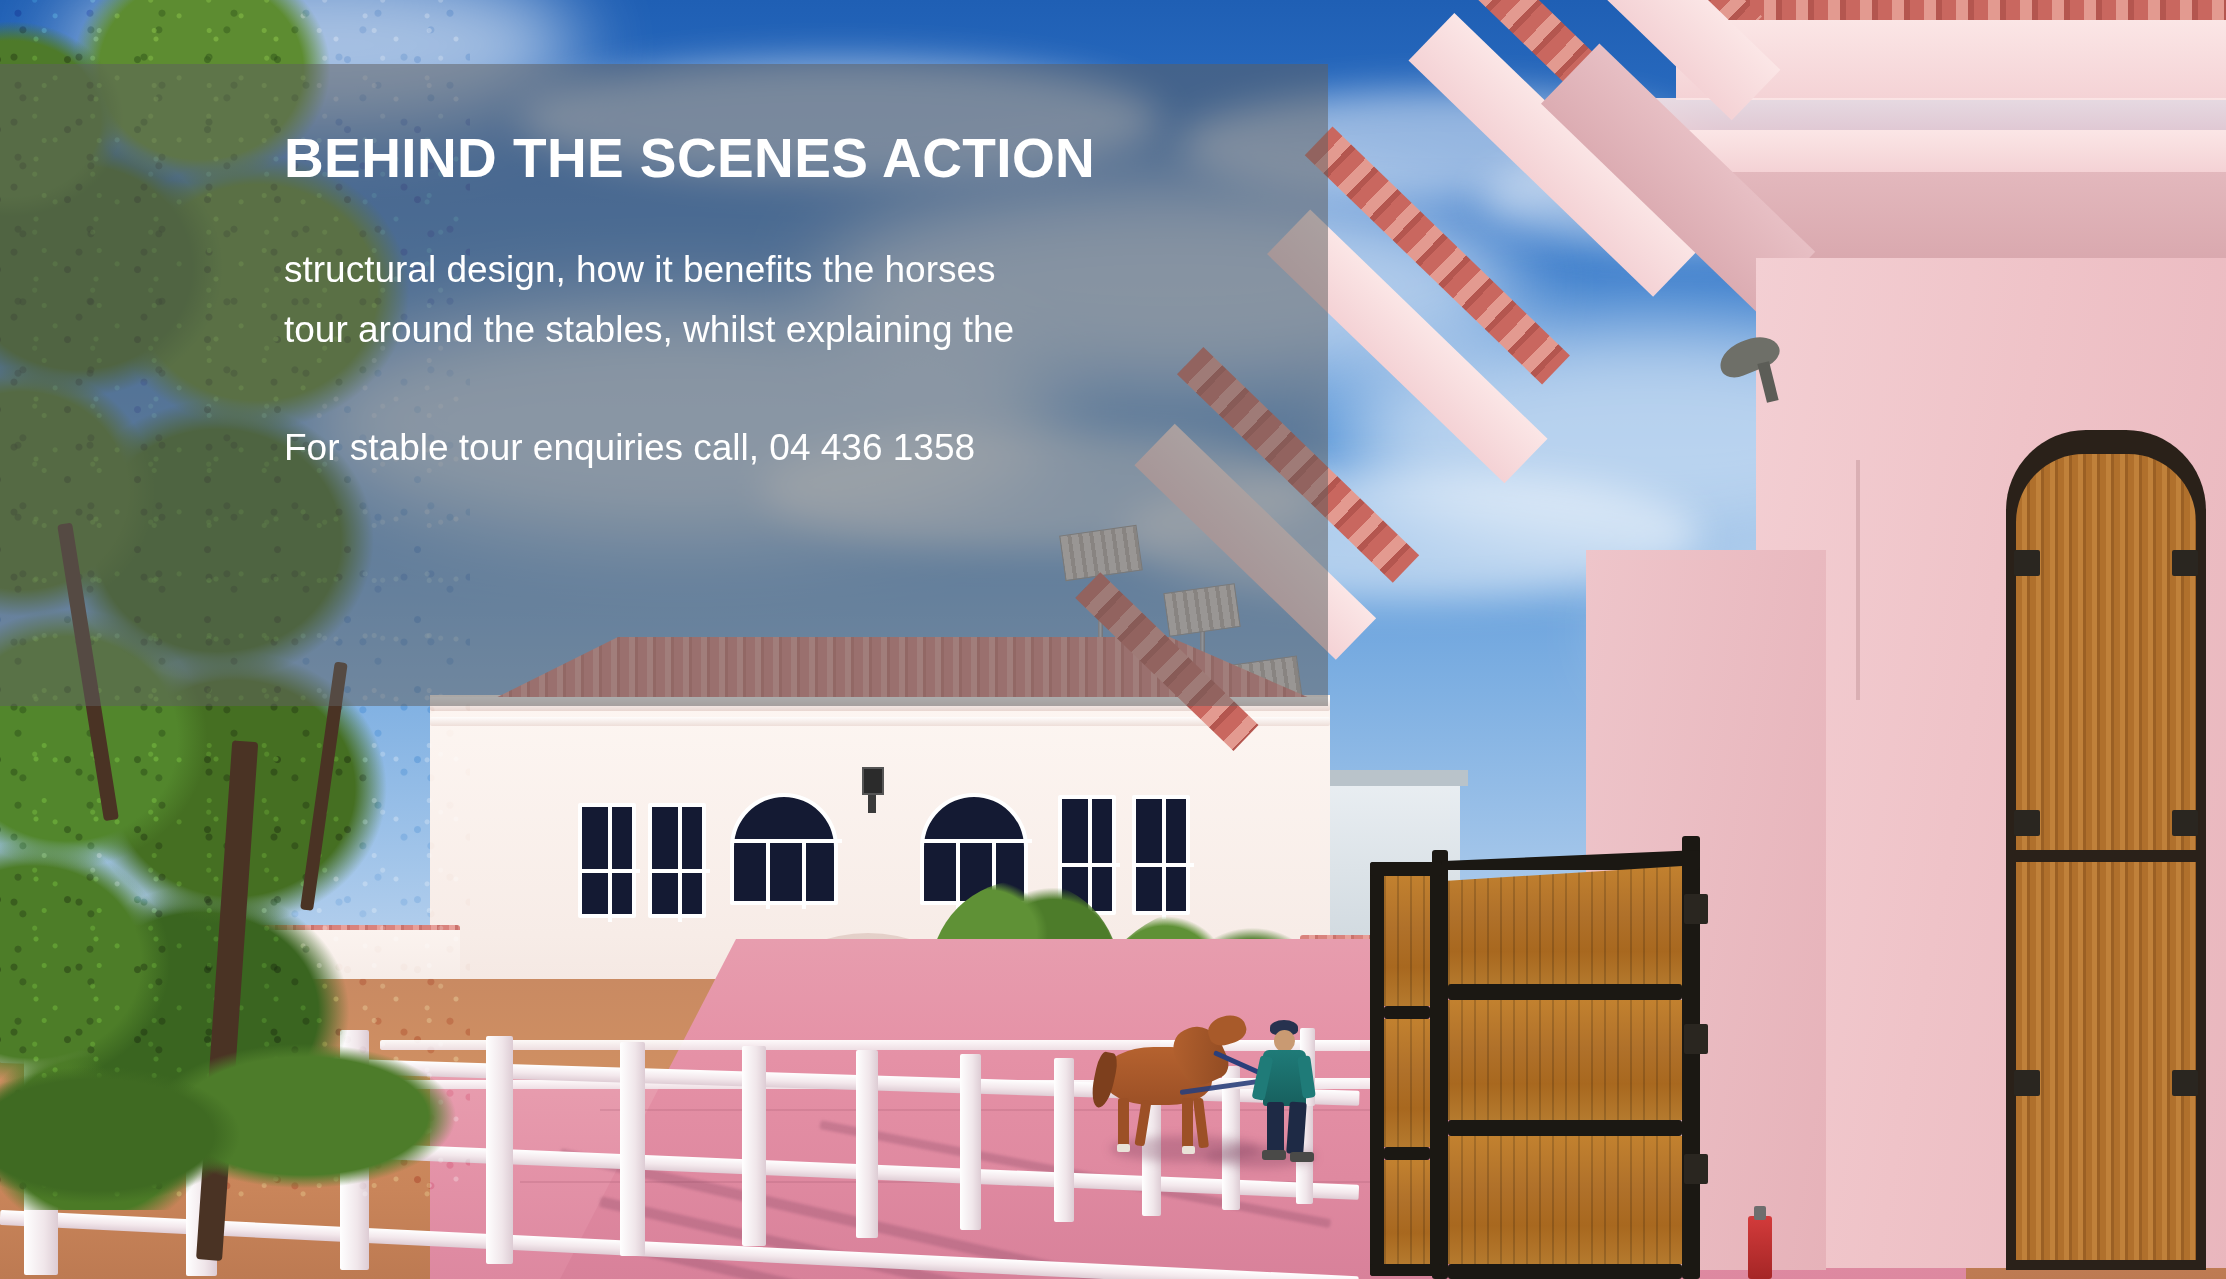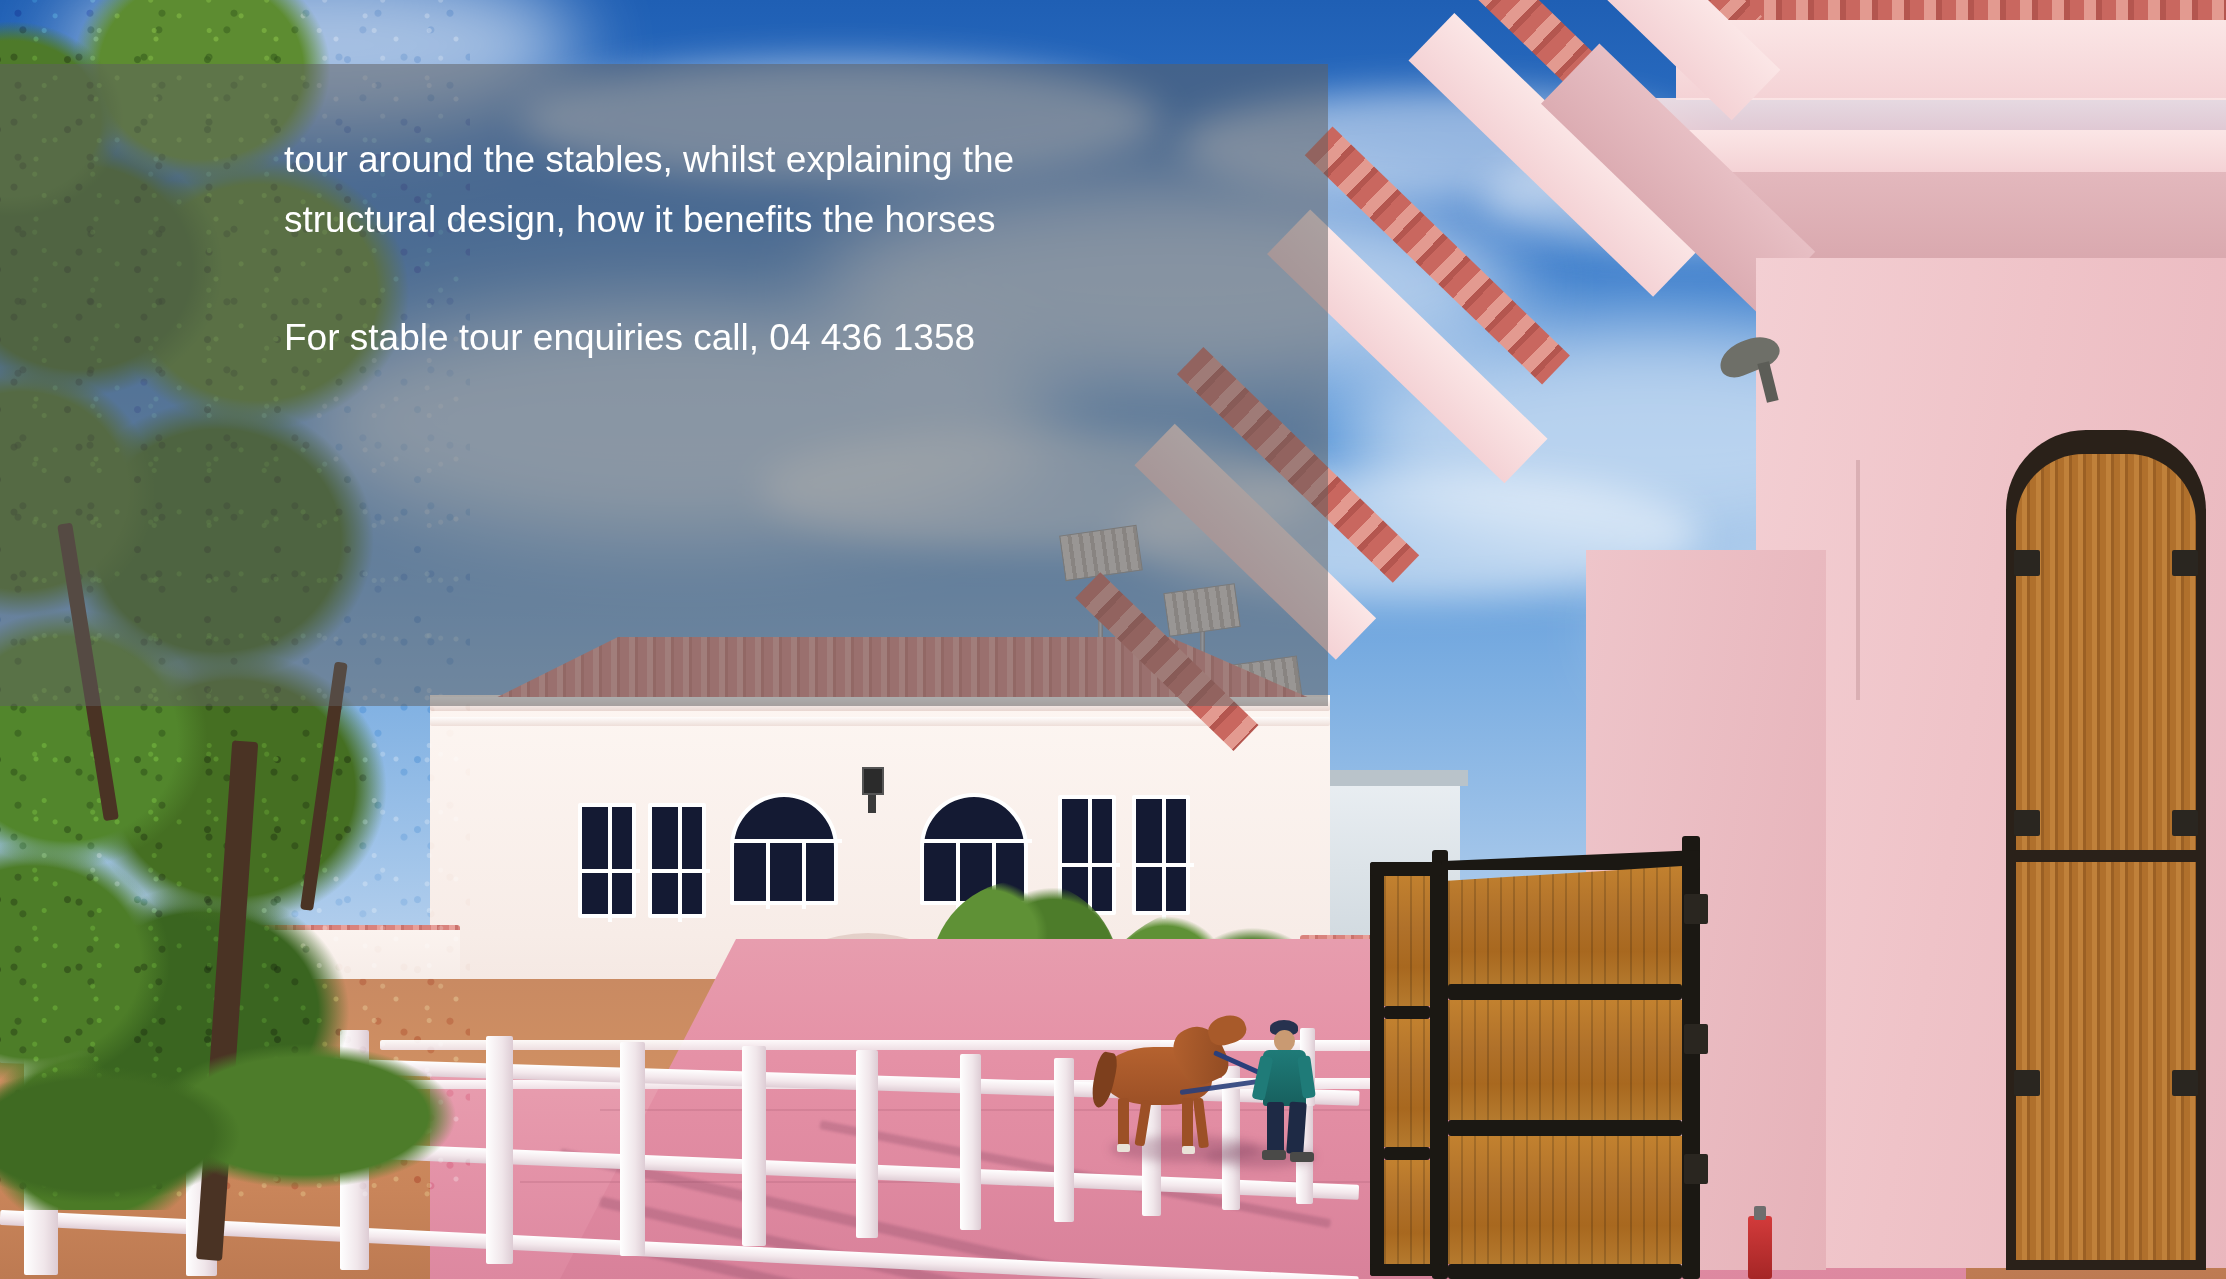--- a/index.html
+++ b/index.html
@@ -446,20 +446,21 @@
   </div>
   <div class="trunk" style="left:196px; top:740px; width:26px; height:520px; transform:rotate(4deg);"></div>
   <div class="trunk" style="left:104px; top:520px; width:15px; height:300px; transform:rotate(-9deg);"></div>
   <div class="trunk" style="left:300px; top:660px; width:13px; height:250px; transform:rotate(8deg);"></div>
   <div style="position:absolute;left:-60px;top:1040px;width:520px;height:190px;
        background:radial-gradient(ellipse 190px 90px at 30% 50%, #3f6a22 0 62%, transparent 76%),
                   radial-gradient(ellipse 200px 95px at 70% 40%, #4d7c2a 0 62%, transparent 76%);"></div>
 
   <div class="overlay">
     <div class="overlay-inner">
+      <h1 class="ov-title">BEHIND THE SCENES ACTION</h1>
+      <p class="ov-body">structural design, how it benefits the horses</p>
       <p class="ov-body">tour around the stables, whilst explaining the</p>
-      <p class="ov-body">structural design, how it benefits the horses</p>
       <div class="ov-gap"></div>
       <p class="ov-contact">For stable tour enquiries call, 04 436 1358</p>
     </div>
   </div>
 
 </div>
 
 </body></html>

